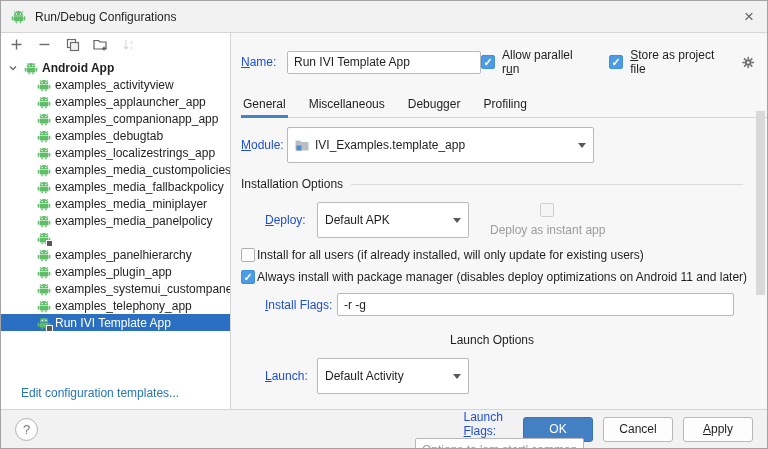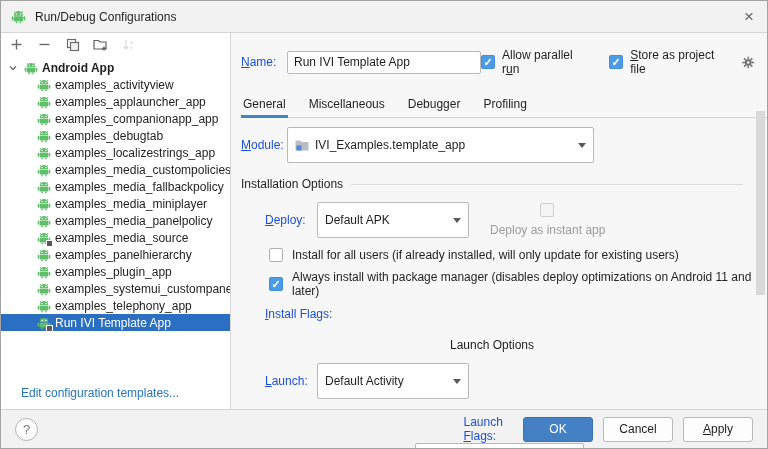--- a/index.html
+++ b/index.html
@@ -83,21 +83,21 @@
     border-right:4px solid transparent; border-top:5px solid #595959;
   }
   .module-combo { width:307px; }
   .module-combo .mod-icon { width:14px; height:13px; flex:0 0 auto; }
   .section-head { display:flex; align-items:center; margin-top:14px; padding-right:24px; }
   .section-head .line { flex:1 1 auto; height:1px; background:#dcdcdc; margin-left:8px; }
   .deploy-row { margin-top:11px; margin-left:24px; }
   .deploy-row .flabel, .launch-row .flabel { width:52px; flex:0 0 auto; }
   .small-combo { width:152px; }
   .instant-cb { margin-left:20px; display:flex; align-items:center; gap:6px;flex-direction:column; }
-  .cb-row { margin-top:10px; margin-left:28px; display:flex; align-items:center; gap:8px; }
+  .cb-row { margin-top:10px; display:flex; align-items:center; gap:1px; }
   .cb-row + .cb-row { margin-top:8px; }
   .flags-row { margin-top:9px; margin-left:24px; padding-right:33px; }
   .flags-row .flabel { width:72px; flex:0 0 auto; }
   .flags-row input { flex:1 1 auto; }
   .launch-head { margin-top:17px;flex-direction:column; }
   .launch-row { margin-top:10px; margin-left:24px; }
   .launch-flags-row { margin-top:16px;flex-direction:column; }
   
   .vscroll { position:absolute; top:78px; right:2px; width:9px; height:184px; background:#d9d9d9; }
   
@@ -384,21 +384,20 @@
       <rect x="0.8" y="7.8" width="1.7" height="4.4" rx="0.85"></rect>
       <rect x="13.5" y="7.8" width="1.7" height="4.4" rx="0.85"></rect>
       <rect x="5" y="13.1" width="1.7" height="2.2" rx="0.85"></rect>
       <rect x="9.3" y="13.1" width="1.7" height="2.2" rx="0.85"></rect>
       <circle cx="5.9" cy="5.2" r="0.8" fill="#fff"></circle>
       <circle cx="10.1" cy="5.2" r="0.8" fill="#fff"></circle>
     </g>
   </svg>
                 <span class="badge" style="display: block;"></span>
               </span>
-    <span class="tree-label">examples_media_source</span>
   </div>
             <div class="tree-row tree-item">
     <span class="aicon">
                 <svg viewBox="0 0 16 16" width="14" height="14">
     <g fill="#60bd6a">
       <path d="M4.6,3.9 L3.4,2.3" stroke="#60bd6a" stroke-width="1"></path>
       <path d="M11.4,3.9 L12.6,2.3" stroke="#60bd6a" stroke-width="1"></path>
       <path d="M3,7.2 A5,5 0 0 1 13,7.2 Z"></path>
       <rect x="3" y="7.8" width="10" height="5.2" rx="1"></rect>
       <rect x="0.8" y="7.8" width="1.7" height="4.4" rx="0.85"></rect>
@@ -556,20 +555,21 @@
         <span class="cb"></span>
         <span class="cb-label">Install for all users (if already installed, will only update for existing users)</span>
       </div>
       <div class="cb-row">
         <span class="cb on"></span>
         <span class="cb-label">Always install with package manager (disables deploy optimizations on Android 11 and later)</span>
       </div>
 
       <div class="row flags-row">
         <label class="flabel"><span></span><span class="mn">I</span><span>nstall Flags:</span></label>
+        <input class="text-field" value="-r -g" style="">
       </div>
 
       <div class="section-head launch-head">
         <span>Launch Options</span>
         <span class="line"></span>
       </div>
 
       <div class="row launch-row">
         <label class="flabel"><span></span><span class="mn">L</span><span>aunch:</span></label>
         <div class="combo small-combo">

